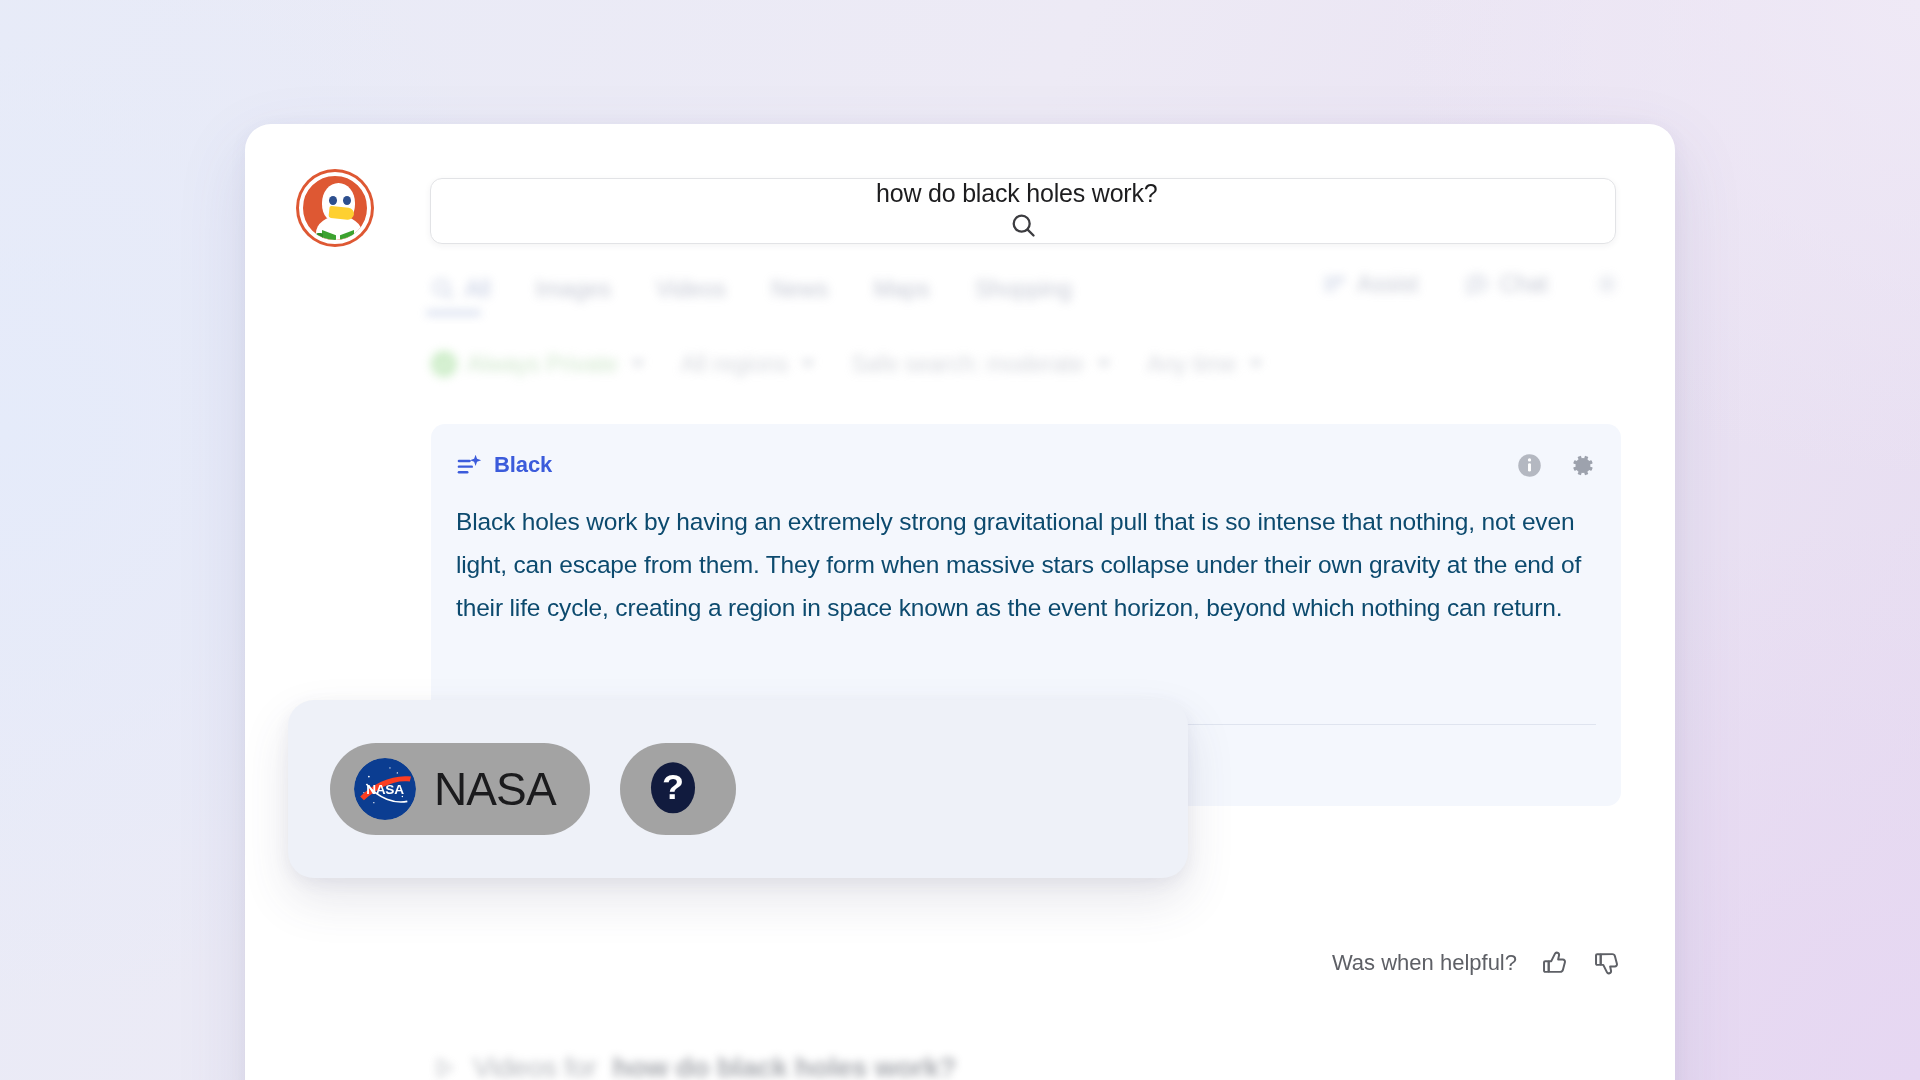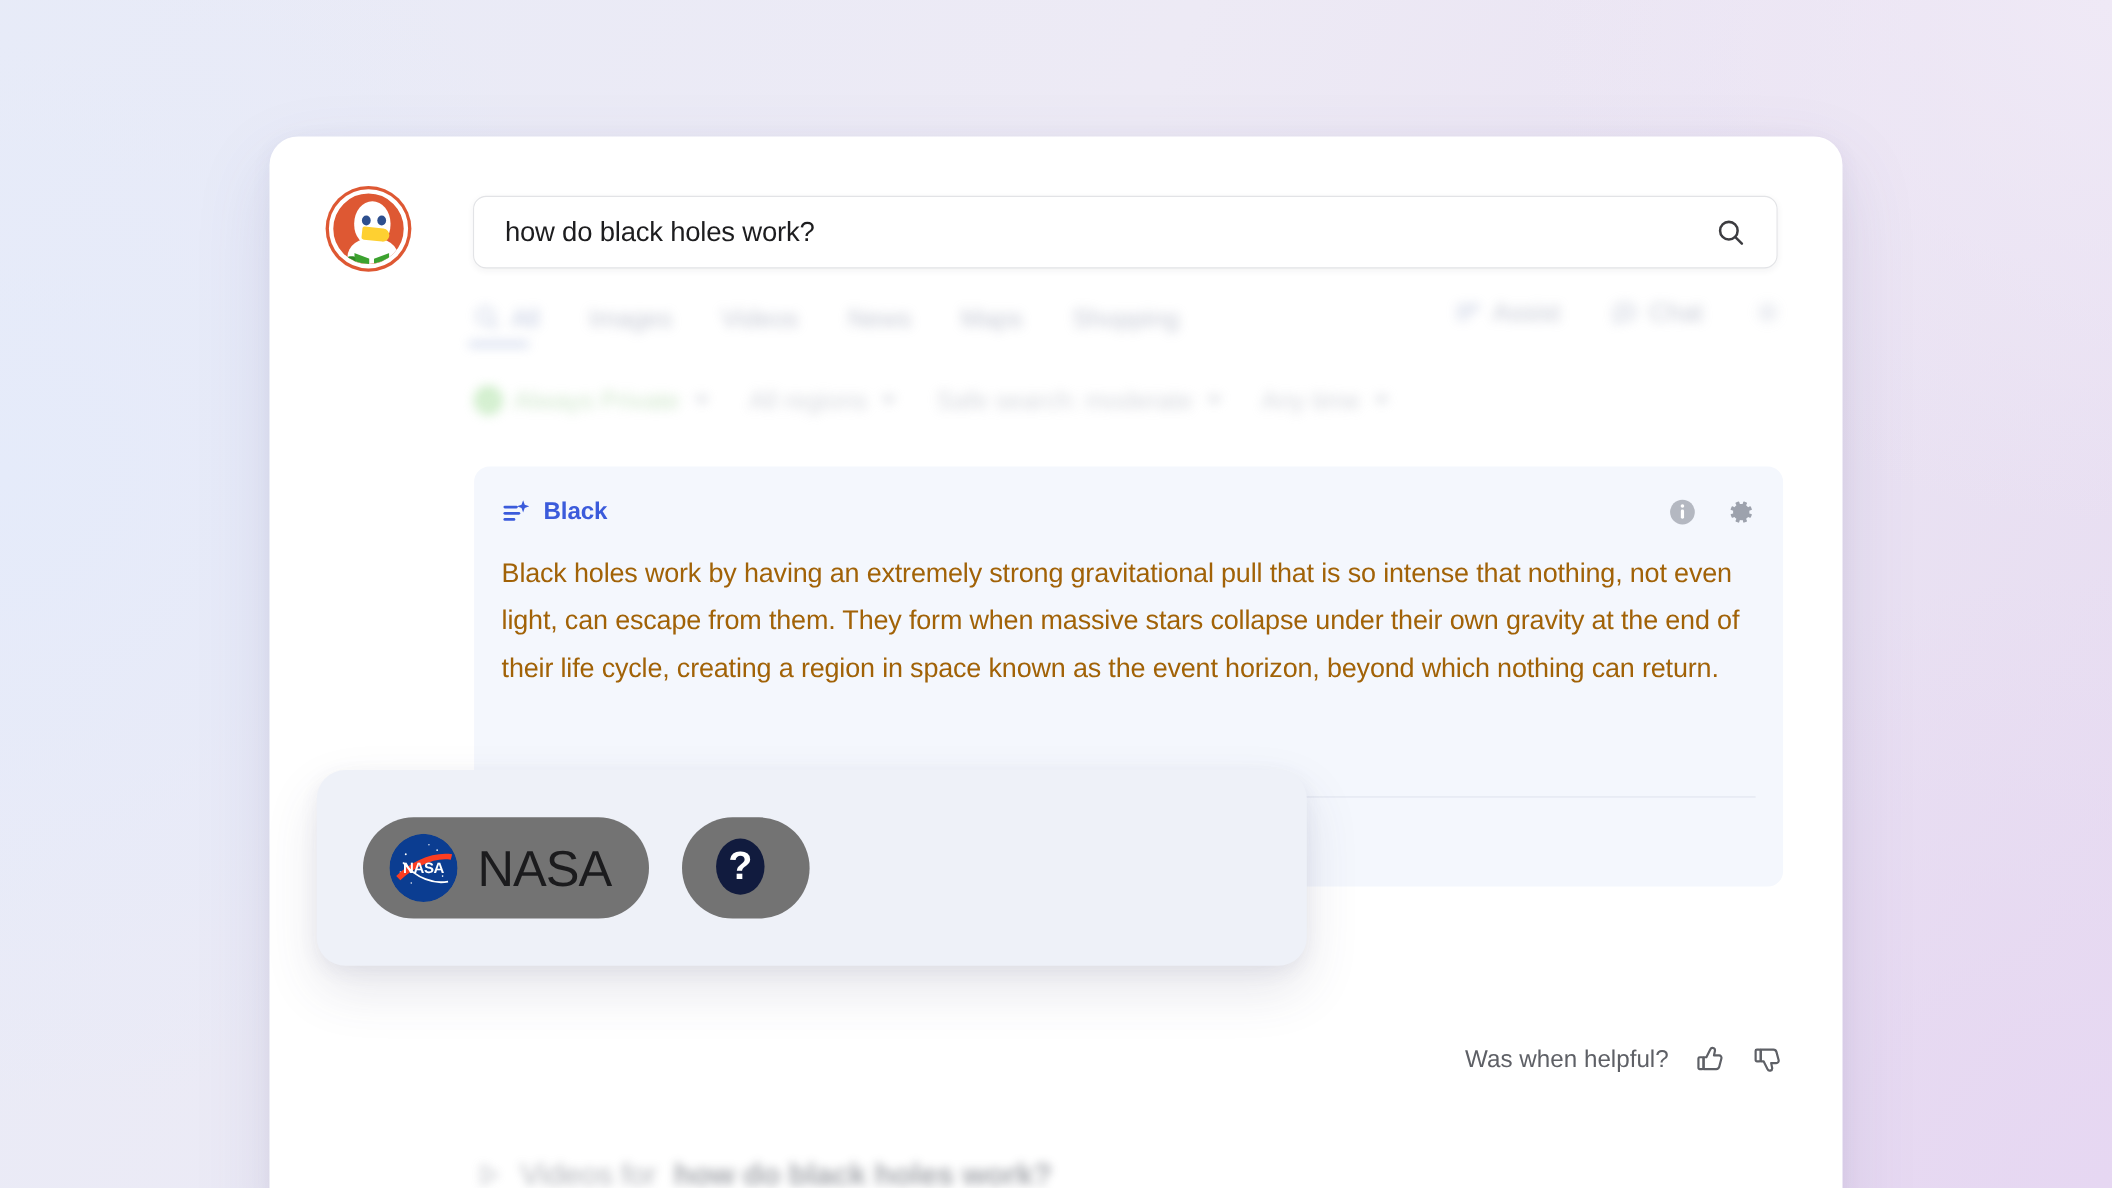--- a/index.html
+++ b/index.html
@@ -71,21 +71,21 @@
     background:#2f8a24; border-radius:2px; z-index:2;
   }
 
   .searchbar {
     position:absolute; left:185px; top:54px;
     width:1186px; height:66px;
     background:#fff;
     border:1px solid #e2e3e6;
     border-radius:12px;
     box-shadow:0 2px 7px rgba(40,40,60,.055);
-    display:flex; align-items:center;
+    display:flex; align-items:center;flex-direction:column;
   }
   .search-input {
     flex:1; border:none; outline:none; background:transparent;
     font-family:"Liberation Sans", sans-serif;
     font-size:25px; color:#1d1d1f; padding:0 0 0 28px;
     letter-spacing:-.2px;
   }
   .search-btn {
     width:84px; height:100%; display:flex; align-items:center; justify-content:center;
     background:transparent; border:none; cursor:pointer;
@@ -148,41 +148,41 @@
     position:absolute; left:25px; top:24px; right:25px; height:34px;
     display:flex; align-items:center;
   }
   .assist-brand { display:flex; align-items:center; gap:11px; }
   .assist-brand .lbl { font-size:22px; font-weight:bold; color:#3b5bdb; letter-spacing:-.1px; }
   .assist-actions { margin-left:auto; display:flex; align-items:center; gap:26px; }
   .ico-24 { width:27px; height:27px; display:block; }
 
   .assist-body {
     position:absolute; left:25px; top:76px; right:22px;
-    font-size:24.5px; line-height:43px; color:#a16207; letter-spacing:-.15px;
+    font-size:24.5px; line-height:43px; color:#0c4a6e; letter-spacing:-.15px;
   }
   .assist-divider {
     position:absolute; left:25px; right:25px; top:300px;
     height:1px; background:#dfe4ef;
   }
 
   
   .sources-pop {
     position:absolute; left:288px; top:700px;
     width:900px; height:178px;
     background:#eef1f8;
     border-radius:26px;
     box-shadow:0 22px 48px rgba(70,72,110,.13), 0 5px 16px rgba(70,72,110,.07);
     display:flex; align-items:center; gap:30px;
     padding:0 42px;
     z-index:30;
   }
   .src-chip {
     display:flex; align-items:center; gap:18px;
-    background:#737373;
+    background:#a3a3a3;
     border-radius:46px;
     height:92px; padding:0 34px 0 24px;
     cursor:pointer;
   }
   .src-chip .name {
     font-size:46px; color:#1b1b1d; letter-spacing:-.9px; white-space:nowrap;
   }
   .nasa-logo { width:62px; height:62px; border-radius:50%; flex:none; display:block; }
   .hsw-logo  { width:58px; height:58px; flex:none; display:block; }
 

